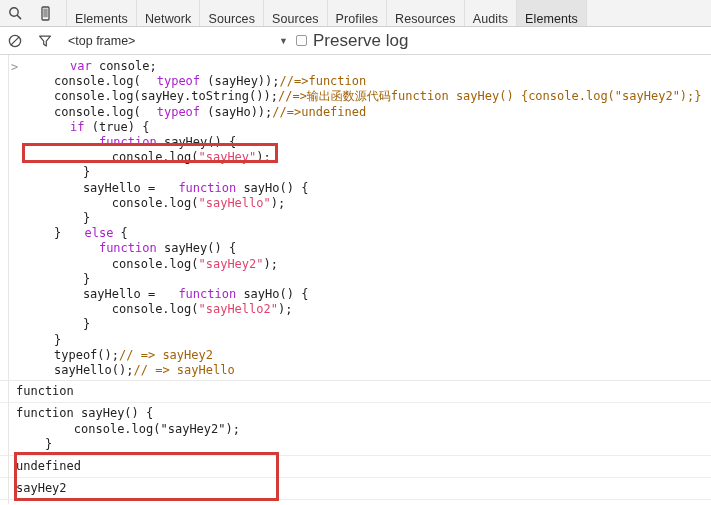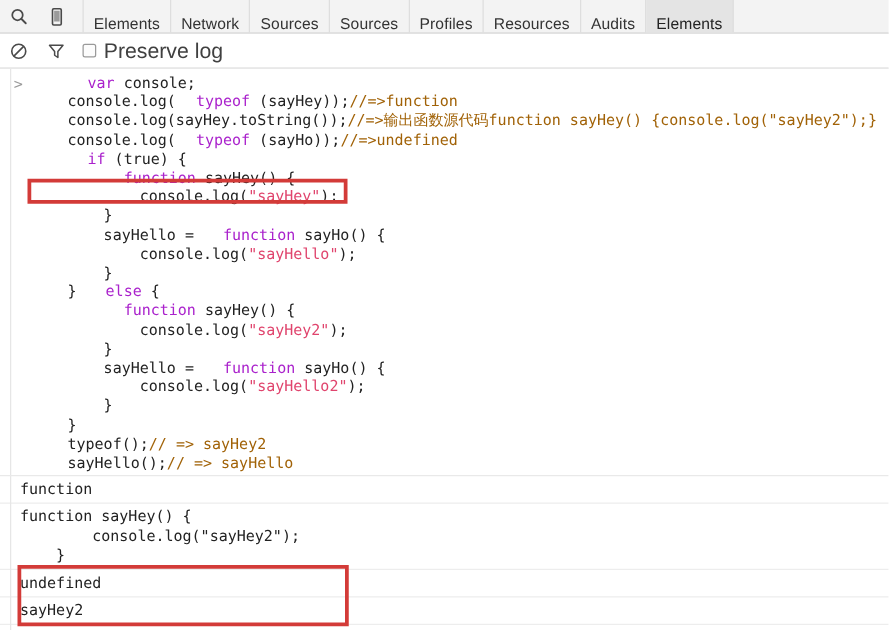--- a/index.html
+++ b/index.html
@@ -217,20 +217,24 @@
   <div class="fb-icon">
     <svg width="14" height="14" viewBox="0 0 14 14">
       <circle cx="7" cy="7" r="5.6" fill="none" stroke="#4a4a4a" stroke-width="1.3"></circle>
       <line x1="3.1" y1="10.9" x2="10.9" y2="3.1" stroke="#4a4a4a" stroke-width="1.3"></line>
     </svg>
   </div>
   <div class="fb-icon">
     <svg width="14" height="14" viewBox="0 0 14 14">
       <path d="M1.6 2.2 L12.4 2.2 L8.3 7.2 L8.3 12.0 L5.7 10.2 L5.7 7.2 Z" fill="none" stroke="#4a4a4a" stroke-width="1.2" stroke-linejoin="round"></path>
     </svg>
+  </div>
+  <div class="frame-select">
+    <span>&lt;top frame&gt;</span>
+    <span class="caret">▼</span>
   </div>
   <label class="preserve">
     <span class="chk"></span>
     <span>Preserve log</span>
   </label>
 </div>
 
 <div class="console">
   <div class="gutter-line"></div>
 

